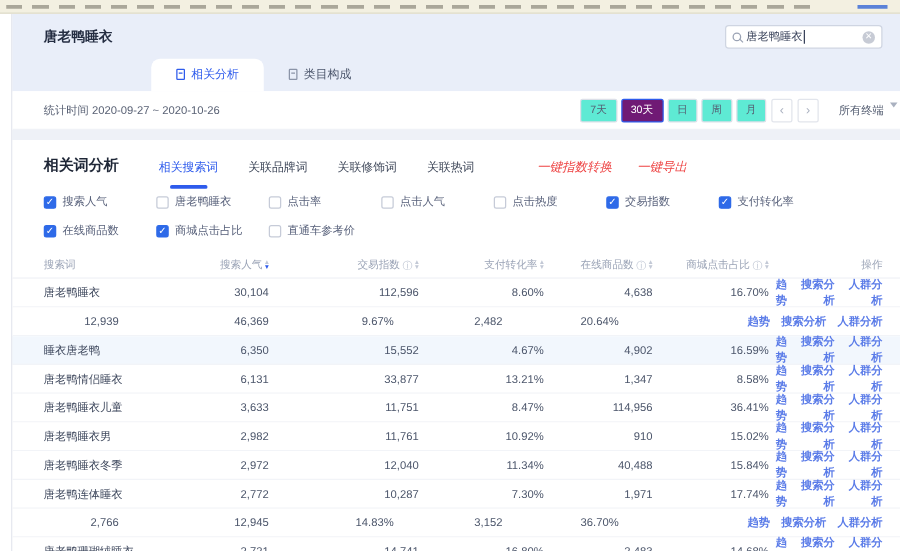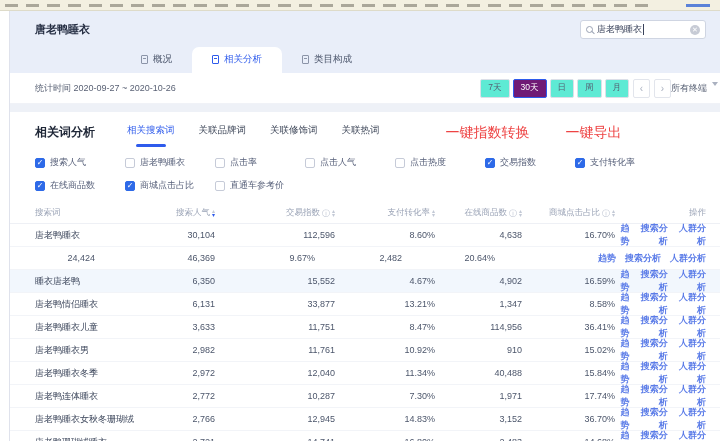--- a/index.html
+++ b/index.html
@@ -43,37 +43,37 @@
     justify-content:space-between; padding:0 2px 0 25px; border-bottom:1px solid #f0f2f7; }
   .stat-time { font-size:9px; color:#5a6275; }
   .range-controls { display:flex; align-items:center; }
   .range-group { display:flex; align-items:center; }
   .range-btn { height:19px; min-width:20px; padding:0 7px; font-size:8.5px; color:#555e72;
     background:#5eead4; border:1px solid #dcdfe8; border-radius:2px; margin-left:3px;
     font-family:inherit; }
   .range-btn.active { background:#701a75; border-color:#2e5bec; color:#fff; }
   .nav-btn { height:19px; width:17px; font-size:10px; line-height:15px; color:#aab1c0; background:#fff;
     border:1px solid #e2e5ec; border-radius:2px; margin-left:4px; font-family:inherit; }
-  .terminal-select { display:flex; align-items:flex-start; gap:5px; 
+  .terminal-select { display:flex; align-items:flex-start; gap:5px; margin-left:16px;
     font-size:9px; color:#555e72; }
   .chev { width:0; height:0; border-left:3px solid transparent; border-right:3px solid transparent;
     border-top:4px solid #aab1c0; }
 
   .band { height:8px; background:#eef1f7; }
 
   
-  .analysis-header { display:flex; align-items:flex-start; padding:12px 14px 11px 25px; background:#fff; }
+  .analysis-header { display:flex; align-items:flex-end; padding:12px 14px 11px 25px; background:#fff; }
   .analysis-title { font-size:12px; font-weight:bold; color:#1f2737; margin-right:32px; }
   .analysis-tabs { display:flex; }
   .a-tab { font-size:9.5px; color:#3e4759; margin-right:24px; position:relative; cursor:default; }
   .a-tab.active { color:#2e5bec; }
   .a-tab.active::after { content:''; position:absolute; left:18%; right:18%; bottom:-10px;
     height:3px; border-radius:2px; background:#2e5bec; }
   .red-actions { display:flex; margin-left:6px; }
-  .red-action { font-size:14px; color:#ee4444; margin-left:36px; cursor:default; }
+  .red-action { font-size:10px; color:#ee4444; margin-left:20px; cursor:default;font-style:italic; }
 
   
   .metric-rows { padding:3px 0 1px 25px; background:#fff; }
   .metric-row { display:flex; margin-bottom:10px; }
   .metric { width:90px; display:flex; align-items:center; gap:5px; cursor:default; }
   .metric-label { font-size:9px; color:#57607a; }
   .cb { width:10px; height:10px; border:1px solid #c6cbd8; border-radius:2px; background:#fff;
     display:flex; align-items:center; justify-content:center; }
   .tick { display:none; font-size:8px; color:#fff; line-height:8px; }
   .metric.checked .cb { background:#2e6ae8; border-color:#2e6ae8; }
@@ -118,24 +118,20 @@
       <div class="page-title">唐老鸭睡衣</div>
       <div class="search-box">
         <span class="mag"></span>
         <span class="search-value">唐老鸭睡衣</span>
         <span class="search-spacer"></span>
         <span class="clear-icon">✕</span>
       </div>
     </div>
     <div class="header-tabs">
 
-    <div class="h-tab">
-          <span class="doc-icon"></span>
-          <span>概况</span>
-        </div>
         <div class="h-tab active">
           <span class="doc-icon"></span>
           <span>相关分析</span>
         </div>
         <div class="h-tab">
           <span class="doc-icon"></span>
           <span>类目构成</span>
         </div>
       </div>
   </div>
@@ -296,21 +292,21 @@
         <span class="c4">8.60%</span>
         <span class="c5">4,638</span>
         <span class="c6">16.70%</span>
         <span class="c7 actions">
           <span>趋势</span>
           <span>搜索分析</span>
           <span>人群分析</span>
         </span>
       </div>
       <div class="t-row">
-        <span class="c2">24,424</span>
+        <span class="c2">12,939</span>
         <span class="c3">46,369</span>
         <span class="c4">9.67%</span>
         <span class="c5">2,482</span>
         <span class="c6">20.64%</span>
         <span class="c7 actions">
           <span>趋势</span>
           <span>搜索分析</span>
           <span>人群分析</span>
         </span>
       </div>
@@ -386,21 +382,20 @@
         <span class="c4">7.30%</span>
         <span class="c5">1,971</span>
         <span class="c6">17.74%</span>
         <span class="c7 actions">
           <span>趋势</span>
           <span>搜索分析</span>
           <span>人群分析</span>
         </span>
       </div>
       <div class="t-row">
-        <span class="c1">唐老鸭睡衣女秋冬珊瑚绒</span>
         <span class="c2">2,766</span>
         <span class="c3">12,945</span>
         <span class="c4">14.83%</span>
         <span class="c5">3,152</span>
         <span class="c6">36.70%</span>
         <span class="c7 actions">
           <span>趋势</span>
           <span>搜索分析</span>
           <span>人群分析</span>
         </span>

